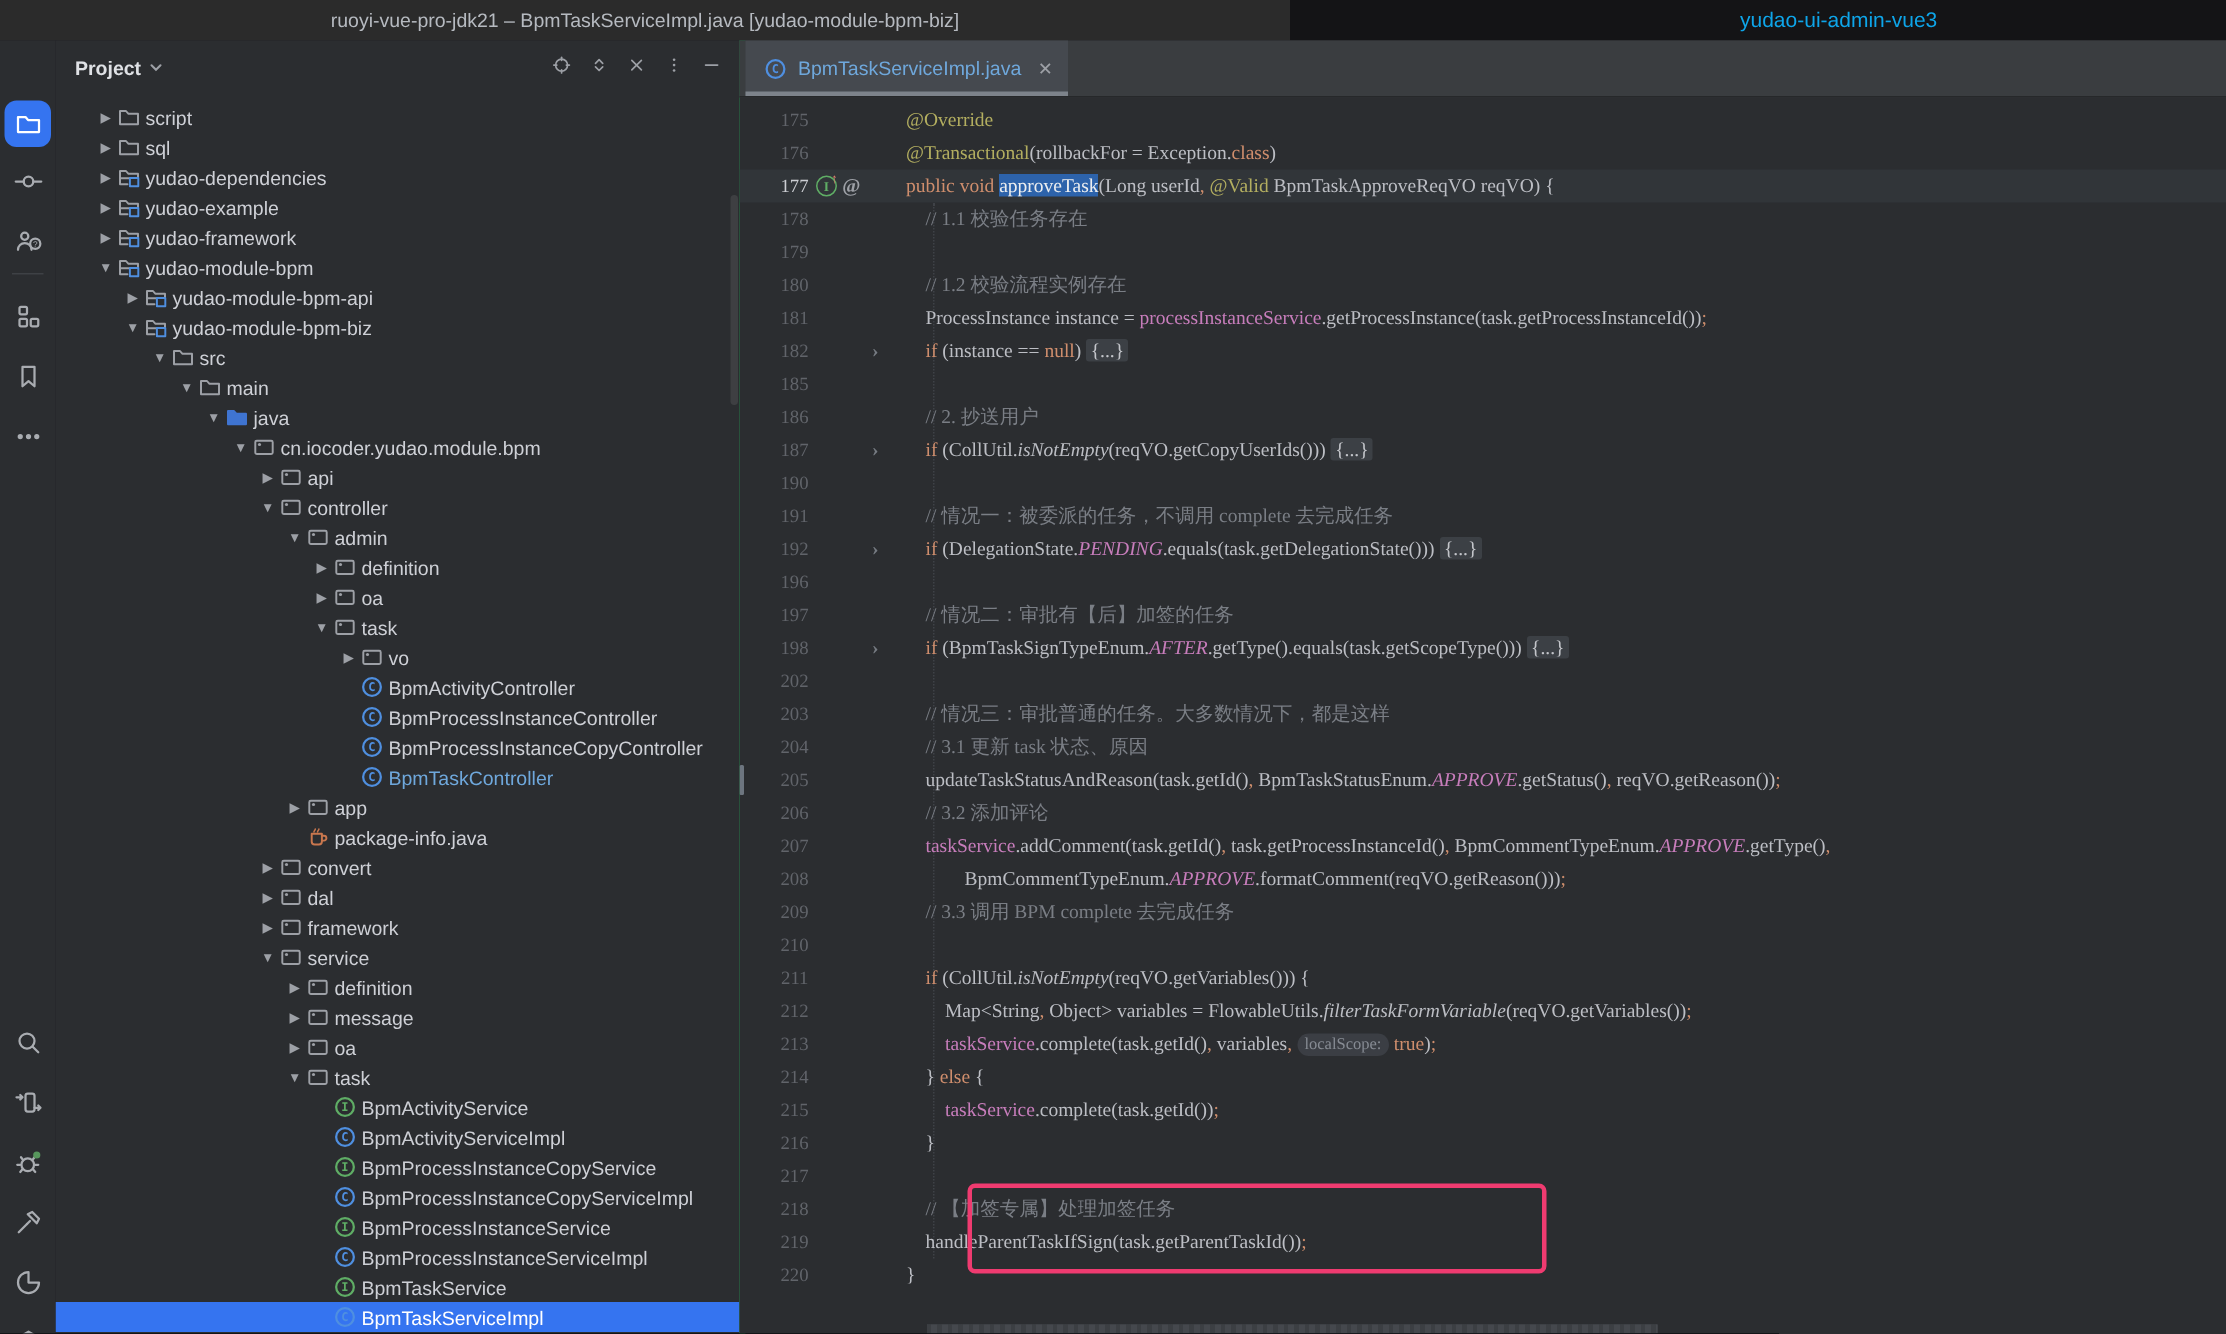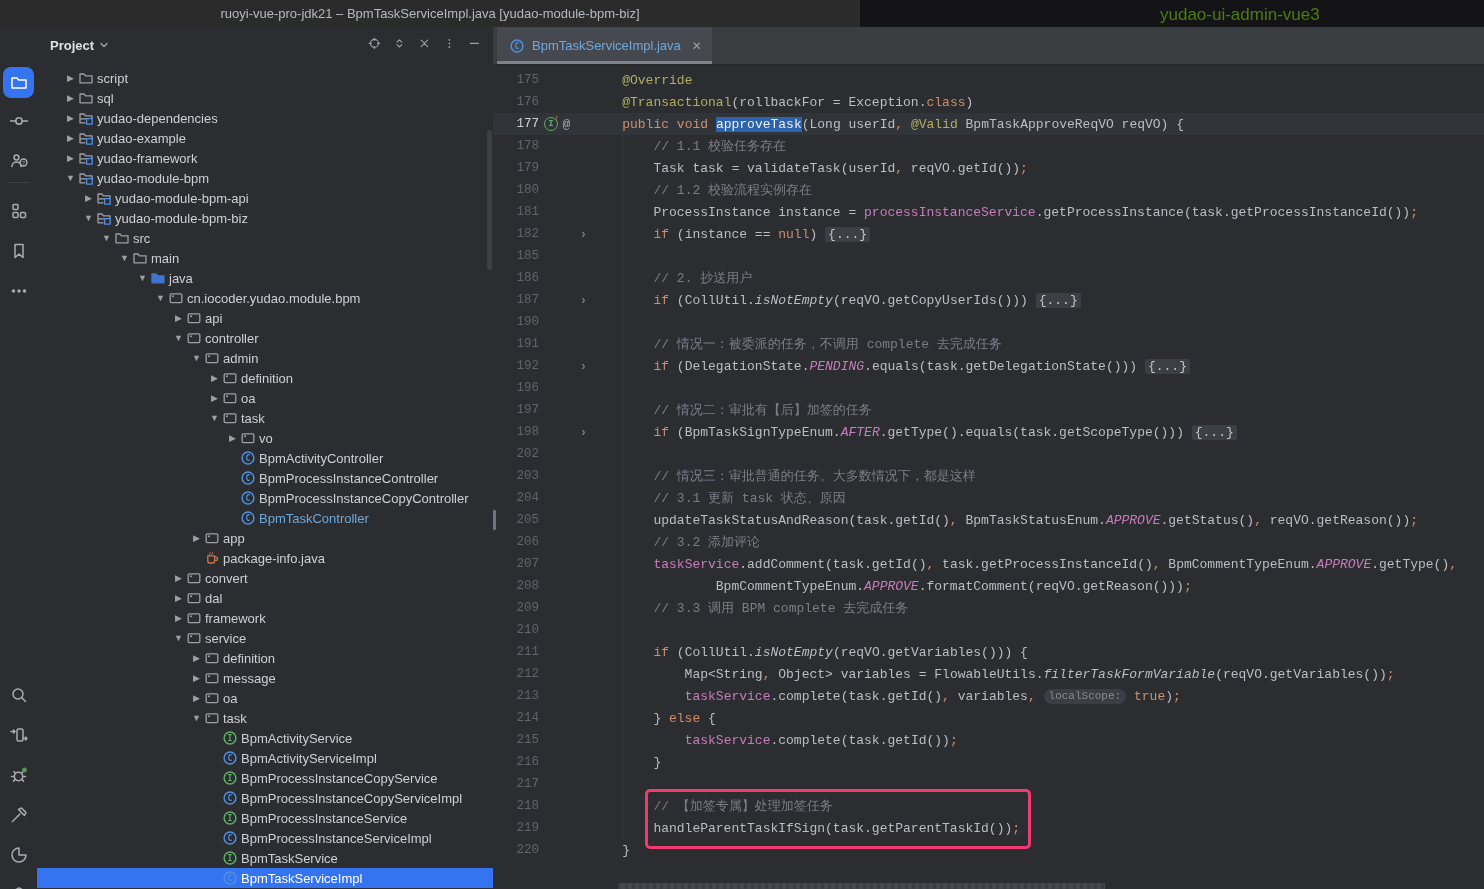--- a/index.html
+++ b/index.html
@@ -4,21 +4,21 @@
 <style>
   html,body{margin:0;padding:0;background:#000;}
   .app{position:relative;width:1484px;height:889px;background:#2b2d30;overflow:hidden;
        font-family:"Liberation Sans","DejaVu Sans",sans-serif;-webkit-font-smoothing:antialiased;}
 
   
   .titlebar-left{position:absolute;left:0;top:0;width:860px;height:27px;background:#2b2b2b;
                  border-bottom:1px solid #1e1f22;display:flex;align-items:center;justify-content:center;}
   .titlebar-left span{color:#b6bac0;font-size:13px;}
   .titlebar-right{position:absolute;left:860px;top:0;width:624px;height:27px;background:#141416;}
-  .titlebar-right span{position:absolute;left:300px;top:5px;color:#4d7c0f;font-size:17px;}
+  .titlebar-right span{position:absolute;left:300px;top:5px;color:#0ea5e9;font-size:14px;}
 
   
   .activity-bar{position:absolute;left:0;top:27px;width:37px;bottom:0;background:#2b2d30;border-right:1px solid #1e1f22;}
   .act-icon{position:absolute;left:3px;width:31px;height:31px;border-radius:8px;display:flex;align-items:center;justify-content:center;cursor:pointer;}
   .act-icon svg{stroke:#a9acb1;fill:none;stroke-width:1.5;stroke-linecap:round;stroke-linejoin:round;}
   .act-icon.active{background:#3574f0;}
   .act-icon.active svg{stroke:#ffffff;}
   .act-sep{position:absolute;left:8px;width:21px;height:1px;background:#3e4145;}
 
   
@@ -42,21 +42,21 @@
   .editor{position:absolute;left:493px;top:27px;right:0;bottom:0;background:#2b2d30;}
   .tabbar{position:absolute;left:0;top:0;right:0;height:37px;background:#3a3d40;border-bottom:1px solid #26282a;}
   .tab{position:absolute;left:4px;top:0;height:37px;padding:0 10px 0 12px;background:#45494f;
        display:flex;align-items:center;gap:7px;cursor:pointer;}
   .tab .underline{position:absolute;left:0;right:0;bottom:0;height:3px;background:#7d838b;}
   .tab-label{color:#6fa8dc;font-size:13px;}
   .tab-close{color:#9da0a6;font-size:12px;margin-left:4px;cursor:pointer;}
   .tab-icon svg{width:16px;height:16px;display:block;}
 
   .code-area{position:absolute;left:0;top:37px;right:0;bottom:0;overflow:hidden;
-             font-family:Liberation Mono, monospace;font-size:13px;}
+             font-family:Liberation Serif, serif;font-size:13px;}
   .lines{position:absolute;left:0;top:5px;right:0;}
   .line{position:relative;height:22px;display:flex;align-items:center;white-space:pre;}
   .line.cur{background:#313539;}
   .vcsbar{position:absolute;left:0;top:1px;bottom:1px;width:3px;background:#6d757f;border-radius:1px;}
   .ln{width:46px;flex:none;text-align:right;color:#61646a;font-size:12.5px;}
   .line.cur .ln{color:#ccced3;}
   .gic{width:32px;flex:none;display:flex;align-items:center;padding-left:5px;gap:3px;}
   .fld{width:15px;flex:none;text-align:center;color:#767b82;font-size:13px;font-weight:700;}
   .src{flex:none;text-align:center;}
   .override-wrap{position:relative;display:flex;align-items:center;}
@@ -640,21 +640,21 @@
         <span class="underline"></span>
       </div>
     </div>
     <div class="code-area">
       <div class="indent-guide"></div>
       <div class="lines" id="codeLines">
           <div class="line"><span class="ln">175</span><span class="gic"></span><span class="fld"></span><span class="src"><span class="tok-t">    </span><span class="tok-a">@Override</span></span></div>
           <div class="line"><span class="ln">176</span><span class="gic"></span><span class="fld"></span><span class="src"><span class="tok-t">    </span><span class="tok-a">@Transactional</span><span class="tok-t">(rollbackFor = Exception.</span><span class="tok-k">class</span><span class="tok-t">)</span></span></div>
           <div class="line cur"><span class="ln">177</span><span class="gic"><span class="override-wrap"><span class="override-icon">I</span><span class="override-arrow">↑</span></span><span class="at-icon">@</span></span><span class="fld"></span><span class="src"><span class="tok-t">    </span><span class="tok-k">public</span><span class="tok-t"> </span><span class="tok-k">void</span><span class="tok-t"> </span><span class="tok-sel">approveTask</span><span class="tok-t">(Long userId</span><span class="tok-p">,</span><span class="tok-t"> </span><span class="tok-a">@Valid</span><span class="tok-t"> BpmTaskApproveReqVO reqVO</span><span class="tok-t">) {</span></span></div>
           <div class="line"><span class="ln">178</span><span class="gic"></span><span class="fld"></span><span class="src"><span class="tok-t">        </span><span class="tok-c">// 1.1 校验任务存在</span></span></div>
-          <div class="line"><span class="ln">179</span><span class="gic"></span><span class="fld"></span><span class="src"><span class="tok-t">        Task task = validateTask(userId</span><span class="tok-p">,</span><span class="tok-t"> reqVO.getId())</span><span class="tok-p">;</span></span></div>
+          <div class="line"><span class="ln">179</span><span class="gic"></span><span class="fld"></span></div>
           <div class="line"><span class="ln">180</span><span class="gic"></span><span class="fld"></span><span class="src"><span class="tok-t">        </span><span class="tok-c">// 1.2 校验流程实例存在</span></span></div>
           <div class="line"><span class="ln">181</span><span class="gic"></span><span class="fld"></span><span class="src"><span class="tok-t">        ProcessInstance instance = </span><span class="tok-f">processInstanceService</span><span class="tok-t">.getProcessInstance(task.getProcessInstanceId())</span><span class="tok-p">;</span></span></div>
           <div class="line"><span class="ln">182</span><span class="gic"></span><span class="fld">›</span><span class="src"><span class="tok-t">        </span><span class="tok-k">if</span><span class="tok-t"> (instance == </span><span class="tok-k">null</span><span class="tok-t">) </span><span class="tok-fold">{...}</span></span></div>
           <div class="line"><span class="ln">185</span><span class="gic"></span><span class="fld"></span><span class="src"></span></div>
           <div class="line"><span class="ln">186</span><span class="gic"></span><span class="fld"></span><span class="src"><span class="tok-t">        </span><span class="tok-c">// 2. 抄送用户</span></span></div>
           <div class="line"><span class="ln">187</span><span class="gic"></span><span class="fld">›</span><span class="src"><span class="tok-t">        </span><span class="tok-k">if</span><span class="tok-t"> (CollUtil.</span><span class="tok-mi">isNotEmpty</span><span class="tok-t">(reqVO.getCopyUserIds())) </span><span class="tok-fold">{...}</span></span></div>
           <div class="line"><span class="ln">190</span><span class="gic"></span><span class="fld"></span><span class="src"></span></div>
           <div class="line"><span class="ln">191</span><span class="gic"></span><span class="fld"></span><span class="src"><span class="tok-t">        </span><span class="tok-c">// 情况一：被委派的任务，不调用 complete 去完成任务</span></span></div>
           <div class="line"><span class="ln">192</span><span class="gic"></span><span class="fld">›</span><span class="src"><span class="tok-t">        </span><span class="tok-k">if</span><span class="tok-t"> (DelegationState.</span><span class="tok-ci">PENDING</span><span class="tok-t">.equals(task.getDelegationState())) </span><span class="tok-fold">{...}</span></span></div>
           <div class="line"><span class="ln">196</span><span class="gic"></span><span class="fld"></span><span class="src"></span></div>

